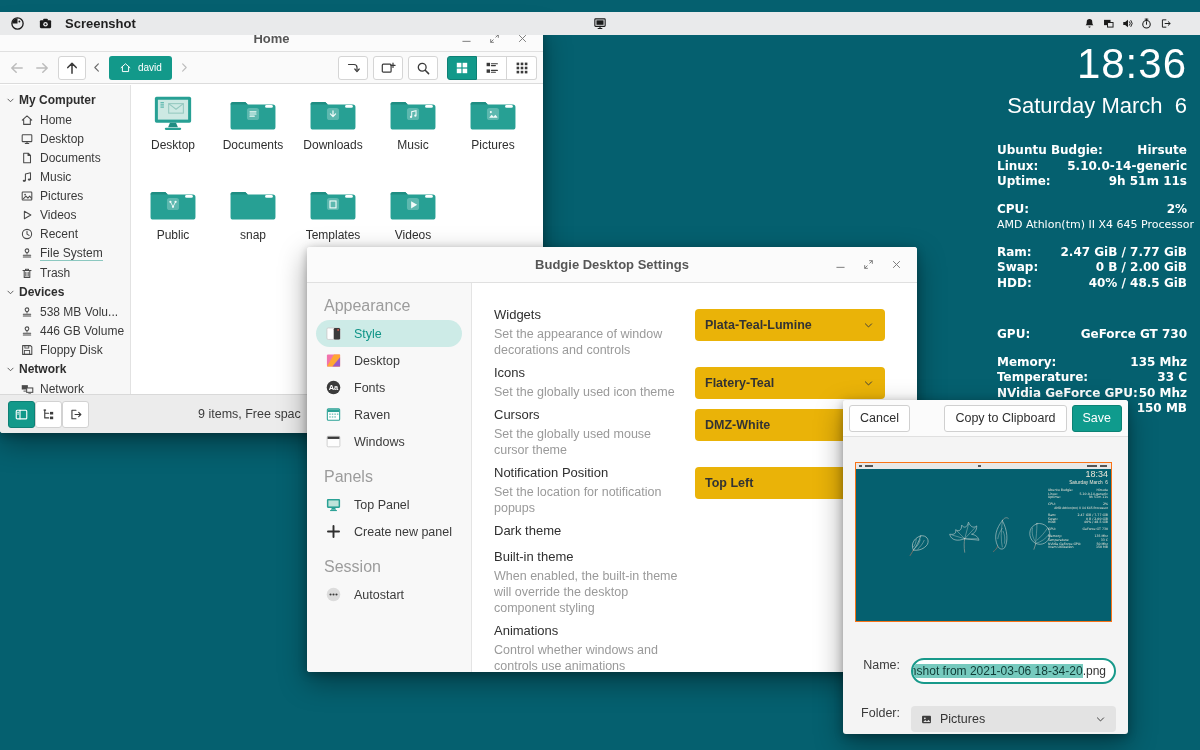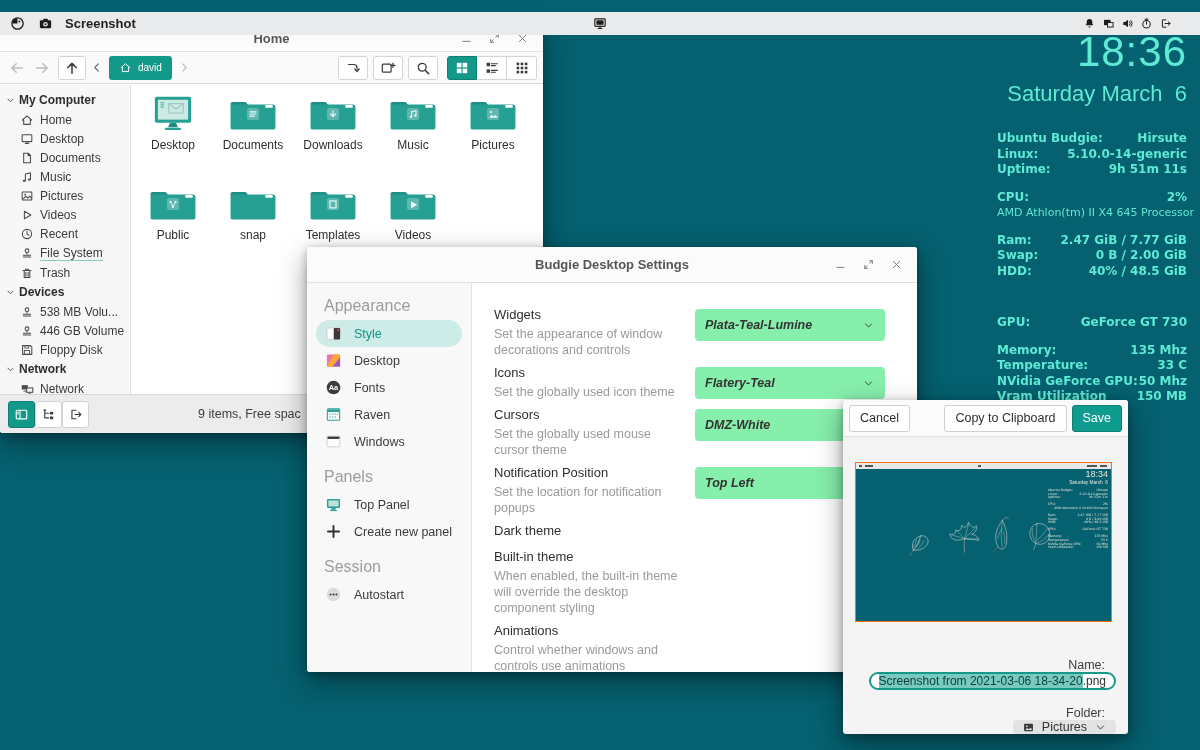--- a/index.html
+++ b/index.html
@@ -11,21 +11,21 @@
   
   #panel { position:absolute; left:0; top:12px; width:1200px; height:23px; background:#e9eaeb; display:flex; align-items:center; padding:0 10px; z-index:50; }
   #panel .picon { width:15px; height:15px; color:#1b1b1b; }
   #panel-title { font-size:13px; font-weight:700; color:#1f1f1f; margin-left:12px; }
   #panel-app-icon { margin-left:13px; }
   #panel-center { position:absolute; left:50%; top:4px; transform:translateX(-50%); width:15px; height:15px; color:#1b1b1b; }
   #tray { position:absolute; right:28px; top:0; height:23px; display:flex; align-items:center; gap:6px; }
   #tray .picon { width:13px; height:13px; }
 
   
-  #conky { position:absolute; top:30px; right:13px; width:190px; color:#5eead4; text-align:right; z-index:1; }
+  #conky { position:absolute; top:42px; right:13px; width:190px; color:#ffffff; text-align:right; z-index:1; }
   #conky .time { font-size:42px; line-height:44px; letter-spacing:1px; font-weight:400; }
   #conky .date { font-size:22px; margin-top:7px; font-weight:400; }
   .cblock { margin-top:12px; font-size:12px; line-height:15.5px; font-weight:700; font-family:"DejaVu Sans",sans-serif; }
   .cblock.first { margin-top:24px; }
   .cblock.gap-lg { margin-top:36px; }
   .crow { display:flex; justify-content:space-between; }
   .cmodel { font-size:11px; font-weight:400; white-space:nowrap; text-align:right; }
 
   
   .window { position:absolute; background:#fff; border-radius:3px; box-shadow:0 10px 28px rgba(0,0,0,.38), 0 2px 8px rgba(0,0,0,.25); }
@@ -82,42 +82,42 @@
   .set-label { font-size:16px; color:#9c9c9c; padding:4px 8px 5px 8px; }
   .set-label.mt { margin-top:9px; }
   .set-item { display:flex; align-items:center; gap:12px; padding:5px 9px; border-radius:14px; font-size:12.5px; color:#3b3b3b; cursor:pointer; }
   .set-item.selected { background:#cdebe7; color:#0f9487; }
   .set-item .icon { width:17px; height:17px; flex:none; }
   #set-content { position:absolute; left:165px; top:36px; right:0; bottom:0; padding:24px 12px 0 22px; overflow:hidden; }
   .set-row { display:flex; align-items:flex-start; margin-bottom:7px; }
   .set-row-text { width:195px; }
   .set-row-title { font-size:13px; color:#2f2f2f; line-height:16px; }
   .set-row-desc { font-size:12.5px; color:#9a9a9a; line-height:16px; margin-top:3px; }
-  .dropdown { display:none; width:190px; height:29px; background:#86efac; border-radius:4px; align-items:center; padding:16px 10px; margin-left:6px; margin-top:2px; cursor:pointer;font-style:italic; }
+  .dropdown { display:none; width:190px; height:29px; background:#eab308; border-radius:4px; align-items:center; padding:16px 10px; margin-left:6px; margin-top:2px; cursor:pointer; }
   .dropdown.show { display:flex; }
   .dropdown .val { flex:1; font-size:12.5px; font-weight:700; color:#333; }
   .dropdown .icon { width:13px; height:13px; color:#3d3d3d; }
 
   
   #dialog { left:843px; top:400px; width:285px; height:334px; background:#f4f4f4; z-index:30; }
   #dlg-header { height:37px; background:#fbfbfb; border-bottom:1px solid #e0e0e0; border-radius:3px 3px 0 0; display:flex; align-items:center; padding:0 6px; }
   .dlg-btn { height:27px; padding:0 10px; background:#fff; border:1px solid #d0d0d0; border-radius:3px; font-size:12.5px; color:#2f2f2f; font-family:inherit; cursor:pointer; white-space:nowrap; }
   .dlg-btn.primary { background:#0f9b8d; border-color:#0c8274; color:#fff; margin-left:5px; }
   #dlg-header .spacer { flex:1; }
   #dlg-preview { position:absolute; left:12px; top:62px; width:257px; height:160px; background:#05606F; border:1px solid #f97316; overflow:hidden; }
   #mini-panel { position:absolute; left:0; top:0; right:0; height:6px; background:#e8e8e8; }
   #mini-panel i { position:absolute; top:2px; height:2px; background:#555; }
   #mini-conky { position:absolute; top:6px; right:3px; width:120px; color:#ece6d9; text-align:right; transform:scale(.5); transform-origin:top right; }
   #mini-conky .mtime { font-size:18px; line-height:19px; }
   #mini-conky .mdate { font-size:9.5px; margin-top:2px; }
   .mblock { margin-top:6px; font-size:6.4px; line-height:7.6px; font-family:"DejaVu Sans",sans-serif; }
   .mrow { display:flex; justify-content:space-between; }
   .mmodel { font-size:6px; white-space:nowrap; text-align:right; }
   #leaves { position:absolute; left:44px; top:48px; width:158px; height:72px; }
-  .dlg-row { position:absolute; left:12px; right:12px; display:flex; align-items:flex-end;flex-direction:column; }
+  .dlg-row { position:absolute; left:12px; right:12px; display:flex; align-items:flex-start; }
   #name-row { top:258px; }
   #folder-row { top:306px; }
   .dlg-row .rlbl { width:45px; text-align:right; margin-right:11px; font-size:12.5px; color:#3b3b3b; flex:none; }
   #name-input { flex:1; height:26px; background:#fff; border:2px solid #17998a; border-radius:13px; display:flex; align-items:center; justify-content:flex-end; overflow:hidden; padding:0 8px; white-space:nowrap; font-size:12px; cursor:text; }
   #name-input .sel { background:#76cabe; color:#103c36; }
   #name-input .ext { color:#333; }
   #folder-dd { flex:1; height:26px; background:#e3e3e3; border-radius:4px; display:flex; align-items:center; gap:7px; padding:0 9px; cursor:pointer; }
   #folder-dd .icon { width:13px; height:13px; color:#3d3d3d; flex:none; }
   #folder-dd .val { flex:1; font-size:12.5px; color:#333; }
 </style>

